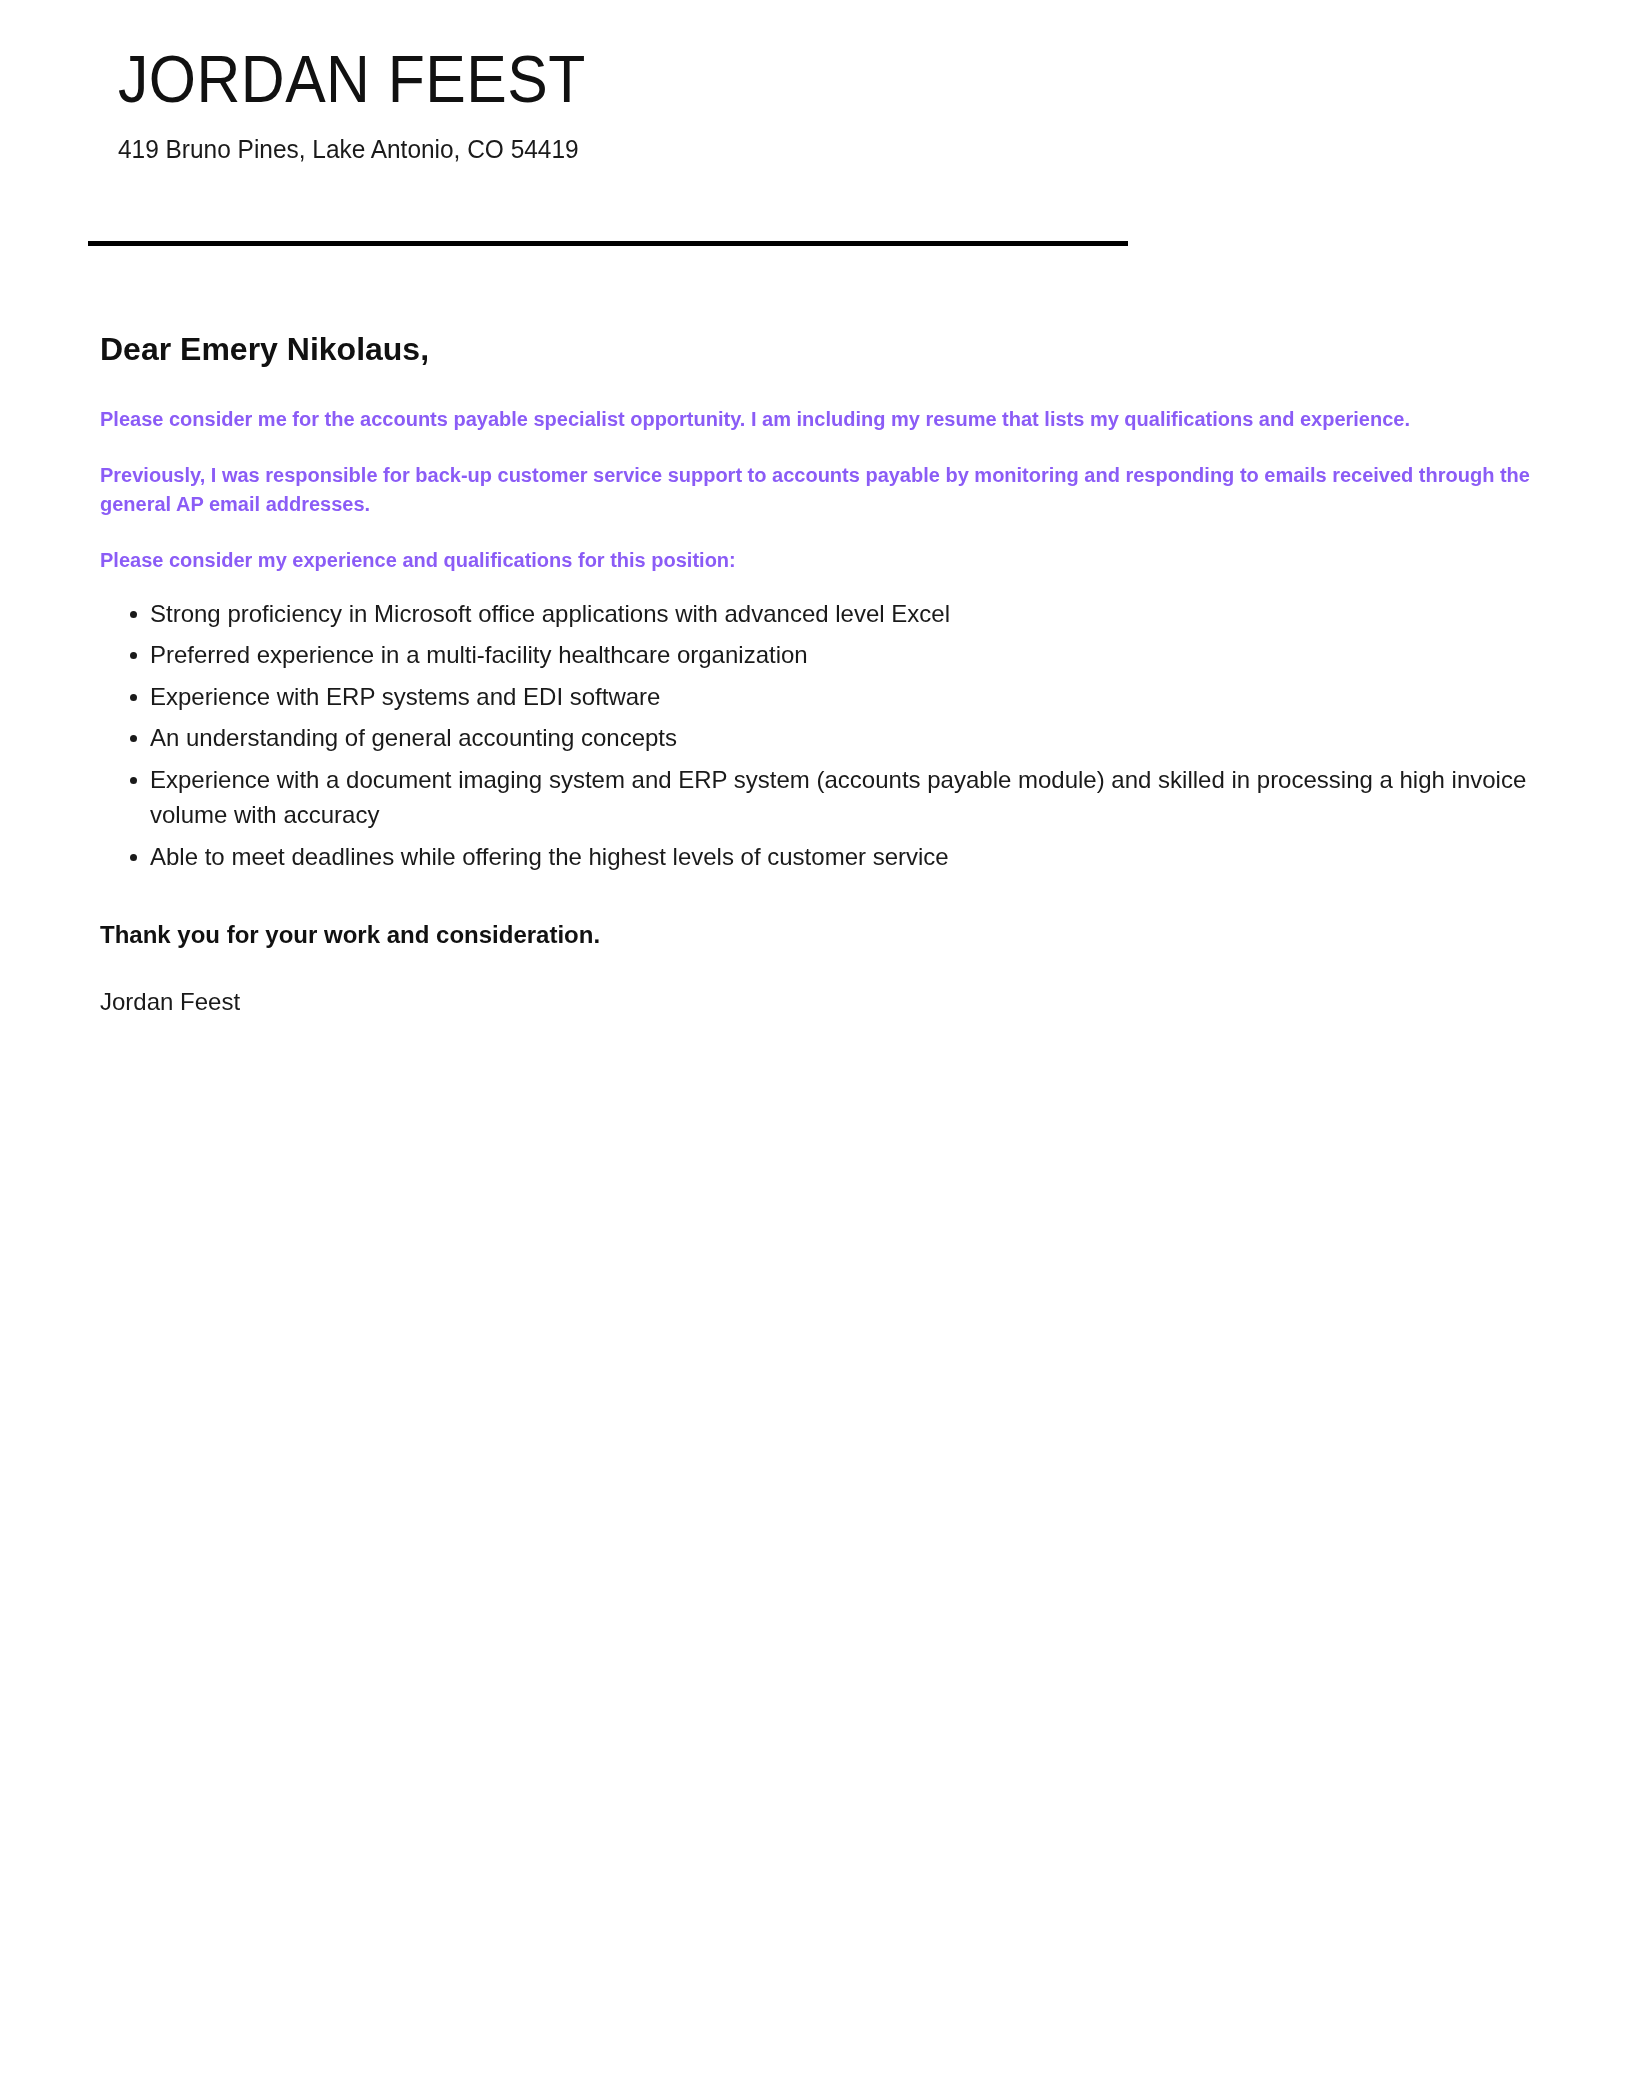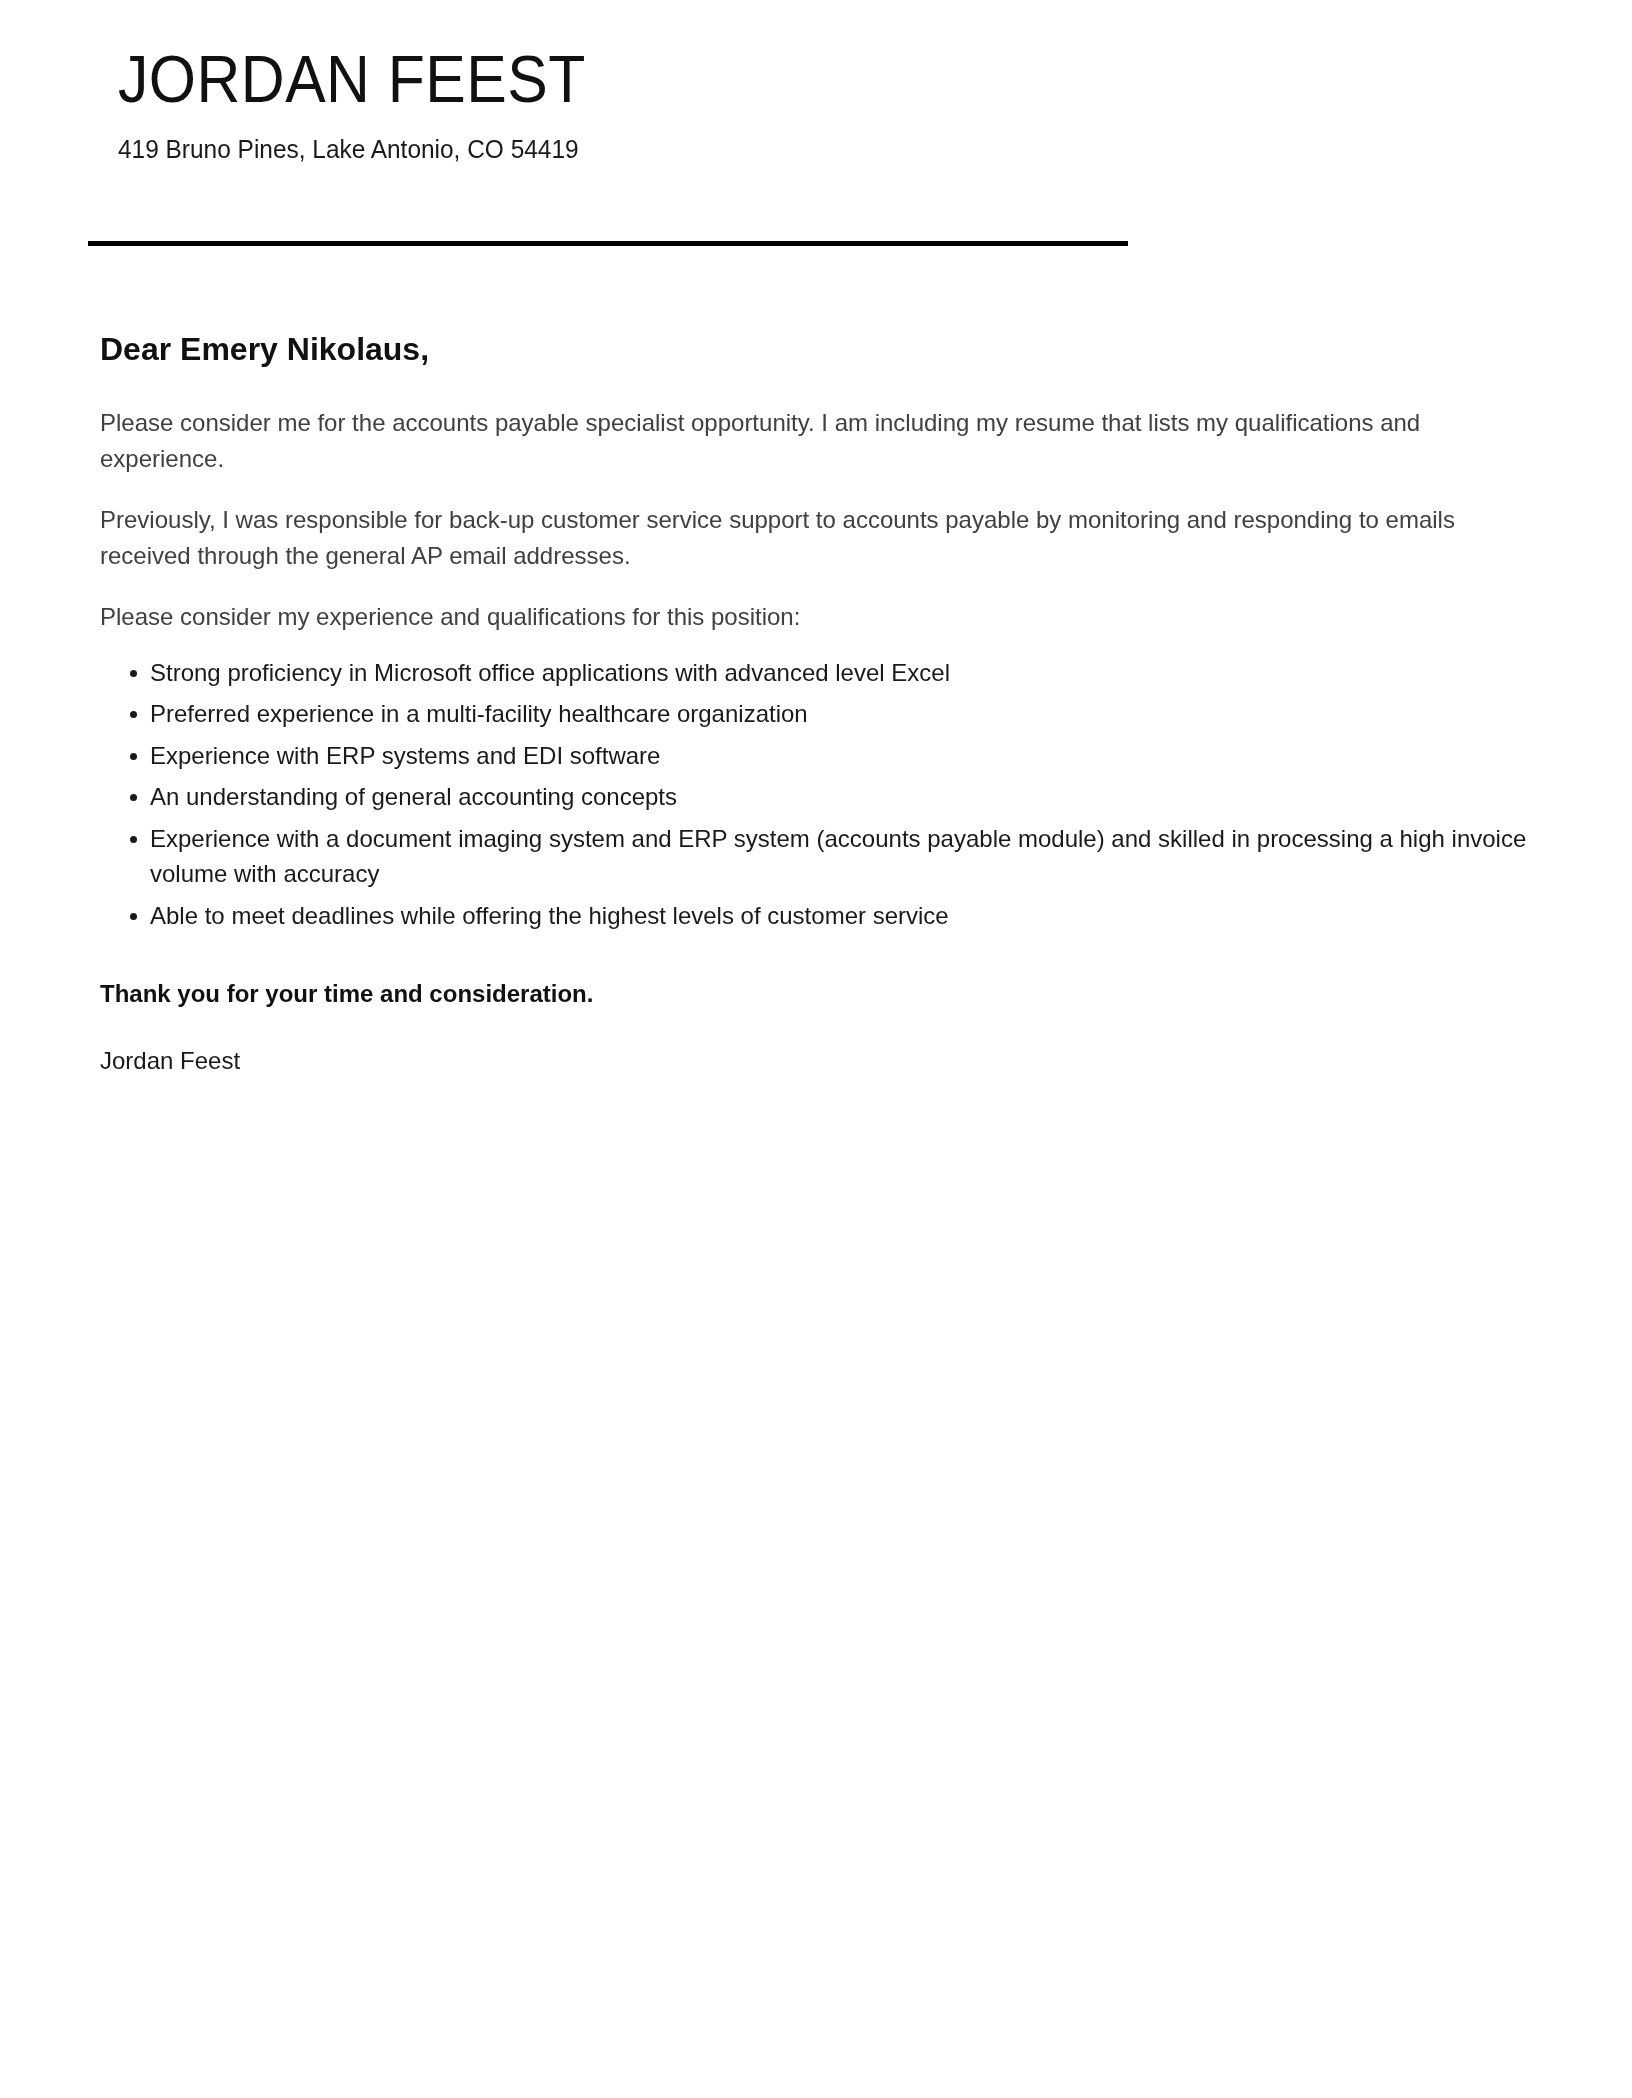--- a/index.html
+++ b/index.html
@@ -73,25 +73,25 @@
 
   .salutation {
     font-size: 32px;
     font-weight: 700;
     line-height: 1.35;
     margin: 0 0 34px 0;
     color: #111111;
   }
 
   .para {
-    font-size: 24px;
-    font-weight: 400;
+    font-size: 20px;
+    font-weight: 700;
     line-height: 1.48;
     margin: 0 0 26px 0;
-    color: #404040;
+    color: #8b5cf6;
   }
 
   .para-lead {
     margin-bottom: 20px;
   }
 
   .bullets {
     list-style: none;
     margin: 0 0 0 0;
     padding: 0;
@@ -159,21 +159,21 @@
 
     <ul class="bullets">
       <li>Strong proficiency in Microsoft office applications with advanced level Excel</li>
       <li>Preferred experience in a multi-facility healthcare organization</li>
       <li>Experience with ERP systems and EDI software</li>
       <li>An understanding of general accounting concepts</li>
       <li>Experience with a document imaging system and ERP system (accounts payable module) and skilled in processing a high invoice volume with accuracy</li>
       <li>Able to meet deadlines while offering the highest levels of customer service</li>
     </ul>
 
-    <p class="closing">Thank you for your time and consideration.</p>
+    <p class="closing">Thank you for your work and consideration.</p>
 
     <div class="signoff">
       <div>Jordan Feest</div>
     </div>
 
   </div>
 
 </div>
 
 </body></html>

